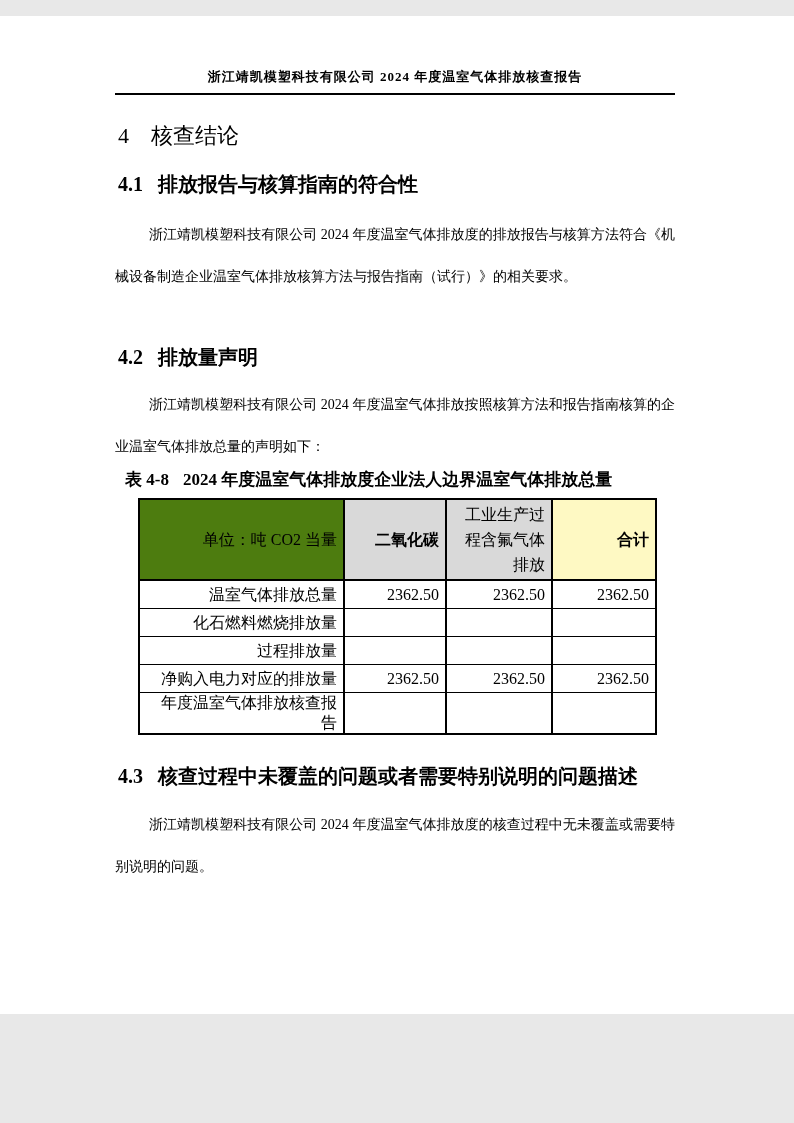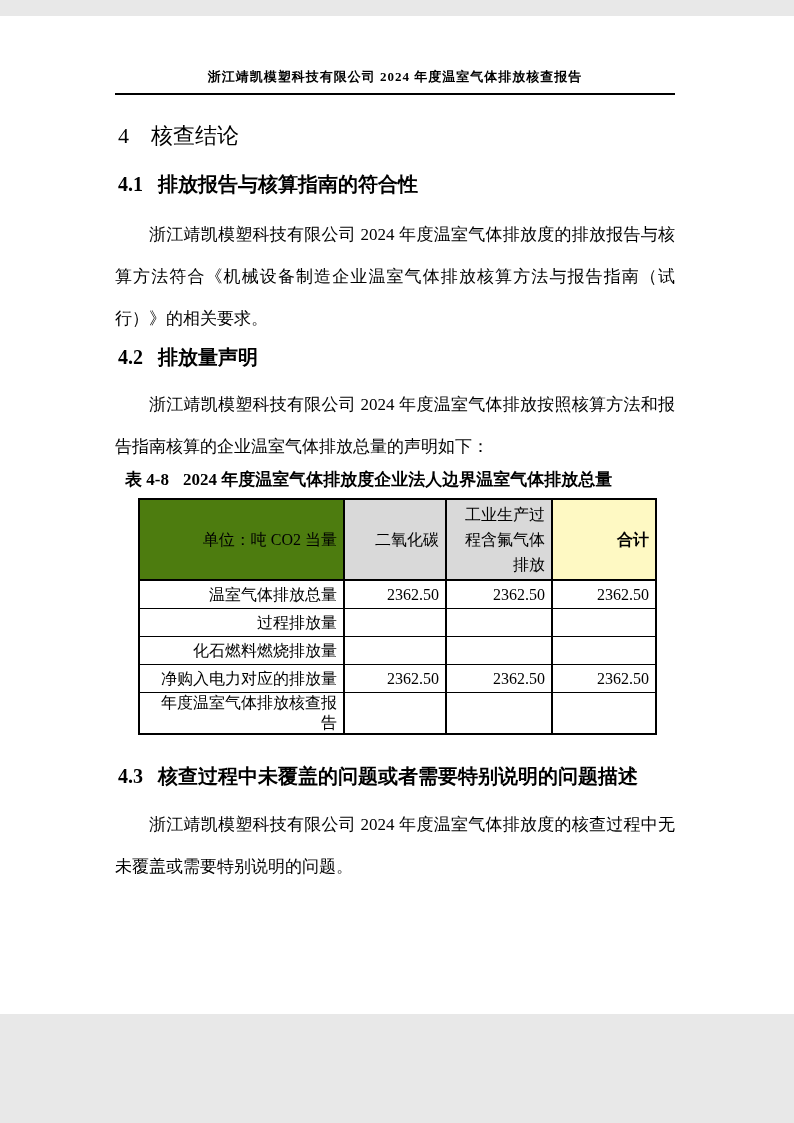--- a/index.html
+++ b/index.html
@@ -53,21 +53,21 @@
   .h2 .num { margin-right: 15px; }
   #h2-41 { top: 156px; }
   #h2-42 { top: 329px; }
   #h2-43 { top: 748px; }
   
   .body-par {
     position: absolute;
     left: 115px;
     width: 560px;
     margin: 0;
-    font-size: 17px;
+    font-size: 14px;
     line-height: 42px;
     text-align: justify;
     text-indent: 34px;
     word-break: break-all;
   }
   #p-41 { top: 198px; }
   #p-42 { top: 368px; }
   #p-43 { top: 788px; }
   
   .tbl-caption {
@@ -150,40 +150,40 @@
   <table class="emissions">
     <colgroup>
       <col style="width:205px">
         <col style="width:102px">
         <col style="width:106px">
         <col style="width:104px">
     </colgroup>
     <thead>
       <tr>
         <th style="background-color: #4d7c0f;">单位：吨 CO2 当量</th>
-        <th style="background-color: rgb(217, 217, 217);">二氧化碳</th>
+        <th style="background-color: rgb(217, 217, 217); font-weight: bold;">二氧化碳</th>
         <th style="background-color: rgb(217, 217, 217);">工业生产过程含氟气体排放</th>
         <th style="background-color: #fef9c3; font-weight: bold;">合计</th>
       </tr>
     </thead>
     <tbody>
       <tr>
         <td>温室气体排放总量</td>
         <td>2362.50</td>
         <td>2362.50</td>
         <td>2362.50</td>
       </tr>
       <tr>
+        <td>化石燃料燃烧排放量</td>
+        <td></td>
+        <td></td>
+        <td></td>
+      </tr>
+      <tr>
         <td>过程排放量</td>
-        <td></td>
-        <td></td>
-        <td></td>
-      </tr>
-      <tr>
-        <td>化石燃料燃烧排放量</td>
         <td></td>
         <td></td>
         <td></td>
       </tr>
       <tr>
         <td>净购入电力对应的排放量</td>
         <td>2362.50</td>
         <td>2362.50</td>
         <td>2362.50</td>
       </tr>

